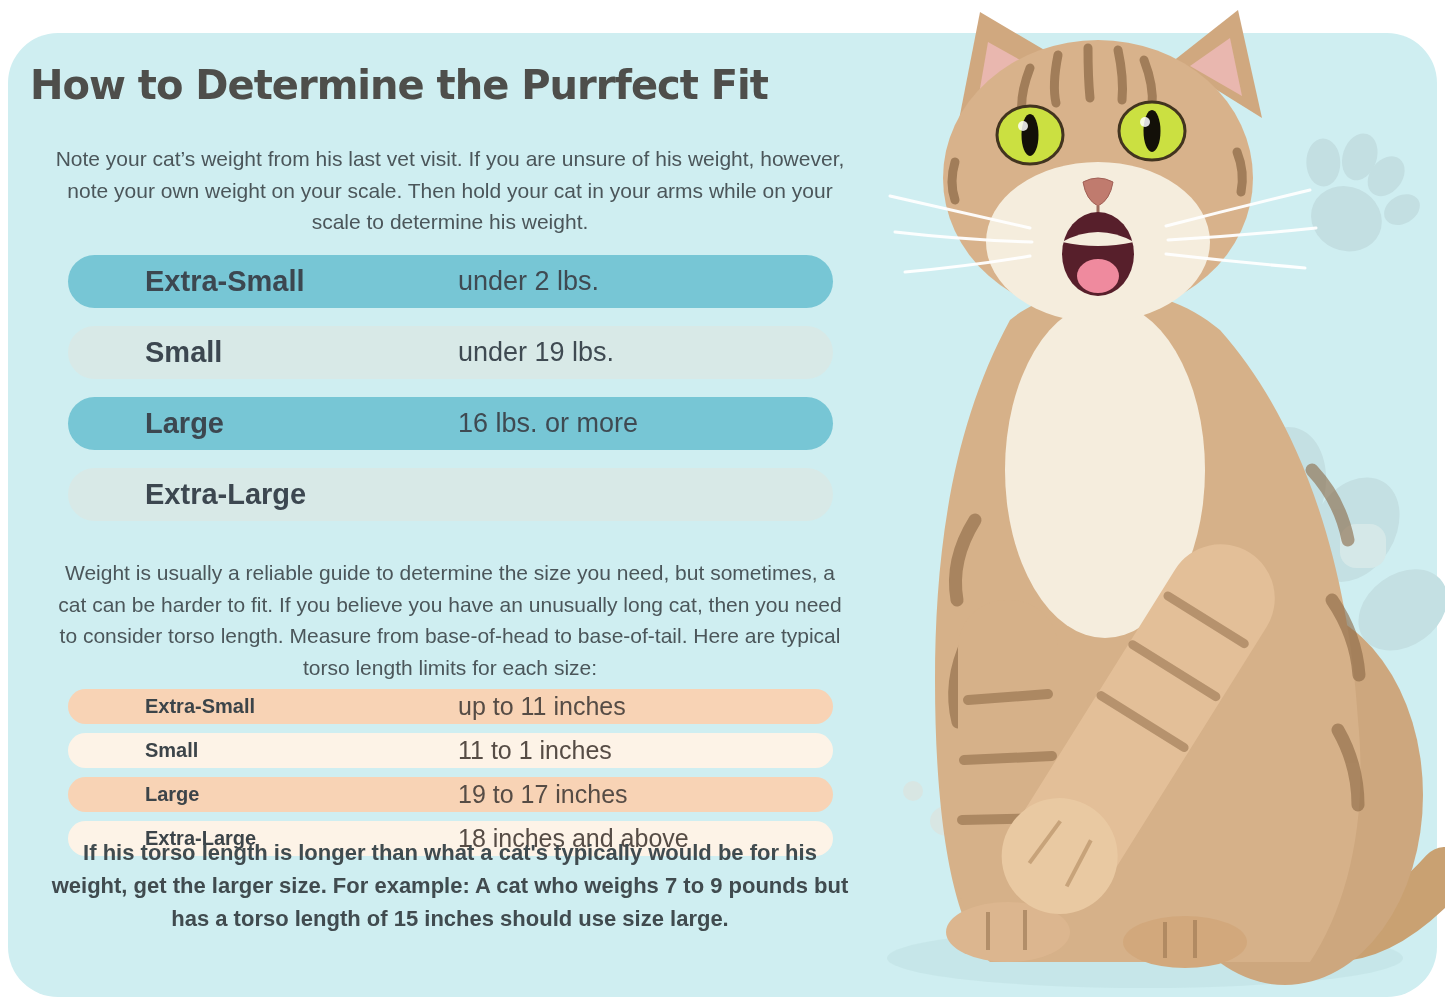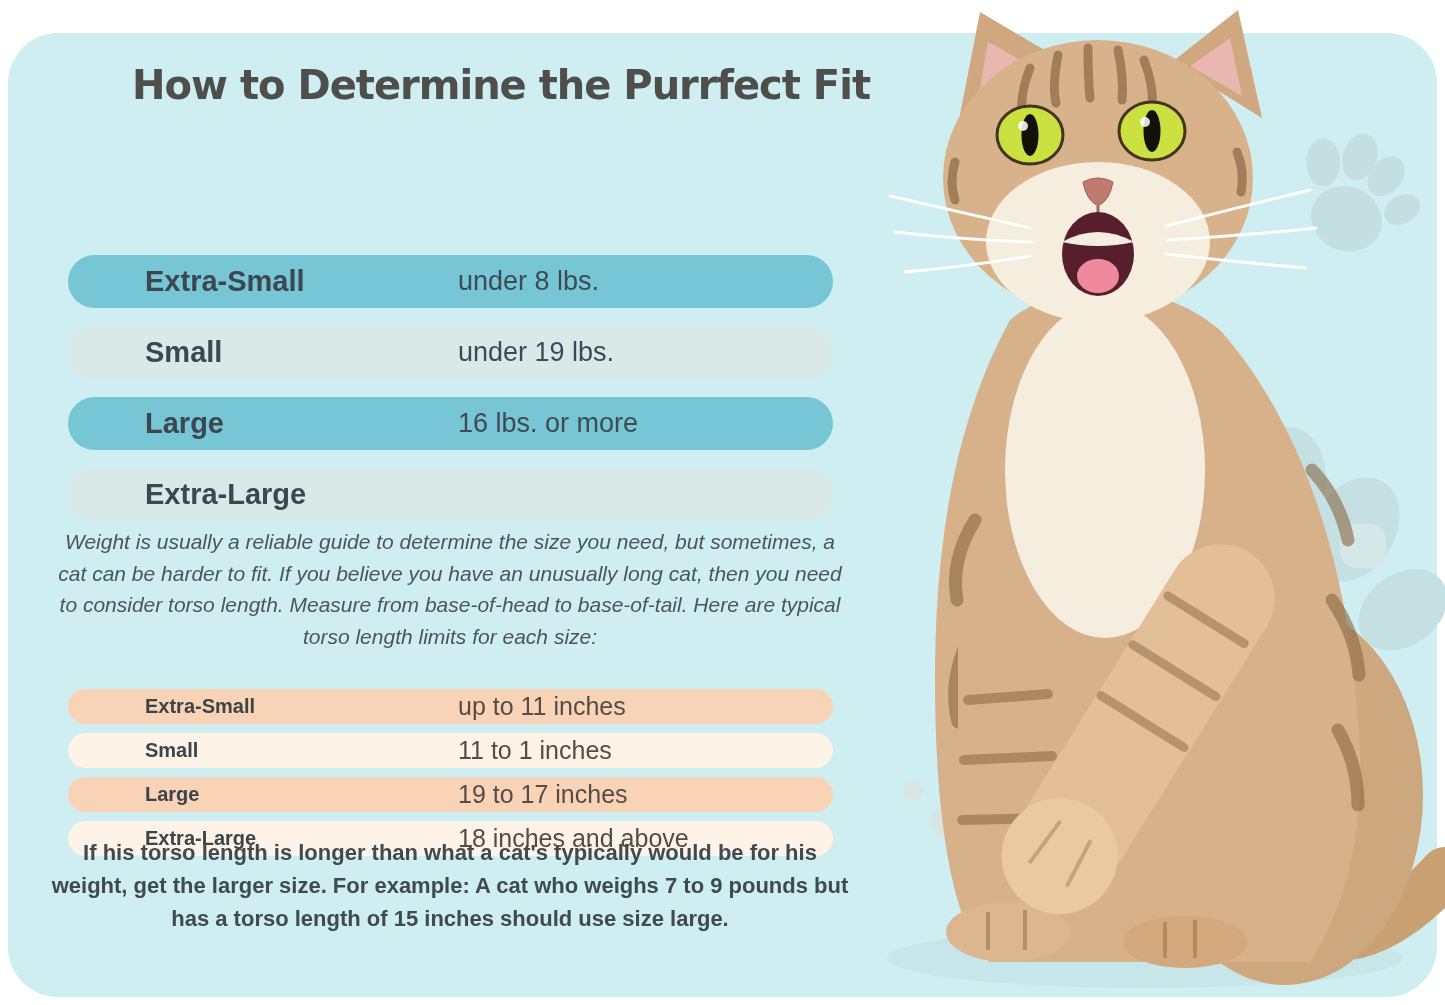--- a/index.html
+++ b/index.html
@@ -20,36 +20,36 @@
   }
 
   .decor-svg, .cat-svg { position:absolute; pointer-events:none; }
   .decor-svg { left:0; top:0; width:1445px; height:1005px; }
   .cat-svg  { left:880px; top:0; width:565px; height:1005px; }
 
   .content { position:absolute; left:30px; top:0; width:840px; height:1005px; }
 
   .title {
     position:absolute; left:0; top:62px; width:840px;
-    text-align:right;
+    text-align:left;
     font-family:"DejaVu Sans", sans-serif;
     font-weight:800;
     font-size:40px;
     letter-spacing:-1px;
     color:#4e4e4b;
   }
 
   .para {
     position:absolute; width:800px; left:20px;
     text-align:center;
     font-size:21px; line-height:1.5;
     color:#4b565a;
   }
   .para.intro   { top:143px; }
-  .para.torso   { top:526px;font-style:italic; }
+  .para.torso   { top:557px; }
   .para.footnote{
     top:836px;
     font-weight:700;
     font-size:22px;
     color:#404b4f;
     line-height:1.5;
   }
 
   .row {
     position:absolute; left:38px; width:765px;
@@ -199,24 +199,25 @@
         <path d="M 288 240 Q 360 236 436 228"></path>
         <path d="M 286 254 Q 355 262 425 268"></path>
       </g>
     </g>
   </svg>
 
   <div class="content">
 
     <div class="title">How to Determine the Purrfect Fit</div>
 
+    <div class="para intro">Note your cat’s weight from his last vet visit. If you are unsure of his weight, however, note your own weight on your scale. Then hold your cat in your arms while on your scale to determine his weight.</div>
 
     <div class="row w-row hl r0">
       <span class="label">Extra-Small</span>
-      <span class="value">under 8 lbs.</span>
+      <span class="value">under 2 lbs.</span>
     </div>
     <div class="row w-row mt r1">
       <span class="label">Small</span>
       <span class="value">under 19 lbs.</span>
     </div>
     <div class="row w-row hl r2">
       <span class="label">Large</span>
       <span class="value">16 lbs. or more</span>
     </div>
     <div class="row w-row mt r3">

